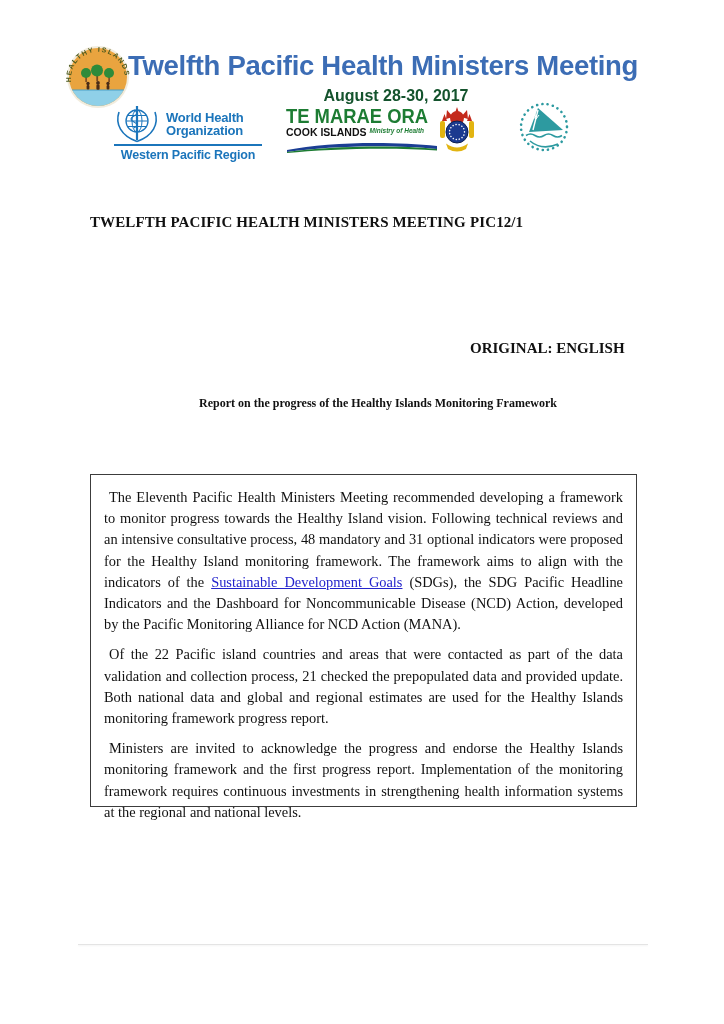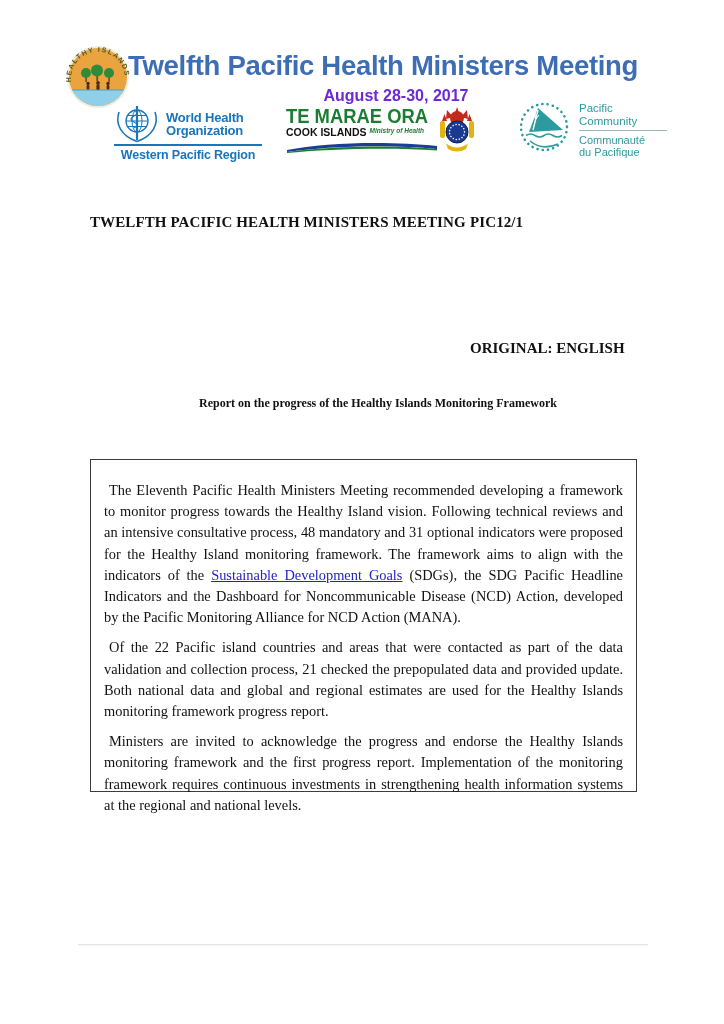--- a/index.html
+++ b/index.html
@@ -14,21 +14,21 @@
   
   .hi-logo{position:absolute;left:66px;top:45px;width:64px;height:64px;}
   .banner-title{
     position:absolute;left:128px;top:50px;width:540px;
     font-family:"Liberation Sans", sans-serif;font-weight:700;
     font-size:27.5px;color:#3c6db5;white-space:nowrap;letter-spacing:-0.3px;
   }
   .banner-dates{
     position:absolute;left:128px;top:87px;width:536px;text-align:center;
     font-family:"Liberation Sans", sans-serif;font-weight:700;
-    font-size:16px;color:#6d28d9;
+    font-size:16px;color:#14532d;
   }
   
   .who{position:absolute;left:114px;top:104px;width:148px;font-family:"Liberation Sans", sans-serif;}
   .who-top{display:flex;align-items:center;gap:6px;}
   .who-emblem{width:46px;height:40px;flex:none;}
   .who-name{color:#1b75bb;font-weight:700;font-size:13px;line-height:13.5px;letter-spacing:-0.2px;}
   .who-rule{border-top:2px solid #1b75bb;margin:0 0 2px;}
   .who-region{color:#1b75bb;font-weight:700;font-size:12.5px;text-align:center;letter-spacing:-0.2px;}
   
   .tmo{position:absolute;left:286px;top:106px;width:190px;height:58px;font-family:"Liberation Sans", sans-serif;}
@@ -48,22 +48,22 @@
   
   .docref{position:absolute;left:90px;top:214px;width:547px;font-weight:700;font-size:15px;letter-spacing:0.1px;}
   .ref-row{position:relative;height:19px;}
   .row1{margin-bottom:18px;}
   .row2{margin-bottom:3px;}
   .ref-right{position:absolute;left:380px;top:0;}
   .ref-original{position:absolute;left:470px;top:340px;font-weight:700;font-size:15px;}
   
   .report-title{position:absolute;left:0;top:396px;width:724px;margin:0;text-align:center;font-size:12px;font-weight:700;padding-left:16px;}
   .summary-box{
-    position:absolute;left:90px;top:459px;width:547px;height:333px;
-    box-sizing:border-box;border:1.4px solid #3c3c3c;padding:20px 13px 0;
+    position:absolute;left:90px;top:474px;width:547px;height:333px;
+    box-sizing:border-box;border:1.4px solid #3c3c3c;padding:12px 13px 0;
   }
   .summary-box p{margin:0 0 9px;font-size:14.4px;line-height:21.2px;text-align:justify;text-indent:5px;}
   .sdg-link{color:#2323cc;text-decoration:underline;cursor:pointer;}
   .footer-divider{position:absolute;left:78px;top:944px;width:570px;height:1px;background:#e4e4e4;box-shadow:0 1px 2px rgba(0,0,0,0.06);}
 </style>
 </head>
 <body>
 
 <div>
 
@@ -152,31 +152,20 @@
 
   <div class="spc">
     <svg class="spc-mark" viewBox="0 0 54 62" xmlns="http://www.w3.org/2000/svg">
       <circle cx="26" cy="28" r="23" fill="none" stroke="#2d9aa0" stroke-width="2.6" stroke-dasharray="0.1 5.2" stroke-linecap="round"></circle>
       <polygon points="20,9 45,31 11,33" fill="#2d9aa0"></polygon>
       <path d="M20,11 L15,31" stroke="#ffffff" stroke-width="1.4" fill="none"></path>
       <path d="M18,20 l-4,-3 M18,20 l-1,-5 M18,20 l3,-4" stroke="#ffffff" stroke-width="1" fill="none"></path>
       <path d="M8,36.5 q4.5,-3 9,0 t9,0 t9,0 t9,0" fill="none" stroke="#2d9aa0" stroke-width="1.6"></path>
       <path d="M12,42 q12,10 28,3" fill="none" stroke="#2d9aa0" stroke-width="1.6"></path>
     </svg>
-    <div class="spc-text">
-      <div class="spc-en">
-        <div>Pacific</div>
-        <div>Community</div>
-      </div>
-      <div class="spc-divider"></div>
-      <div class="spc-fr">
-        <div>Communauté</div>
-        <div>du Pacifique</div>
-      </div>
-    </div>
   </div>
 
   <section class="docref">
     <div class="ref-row row1">
       <span>TWELFTH PACIFIC HEALTH MINISTERS MEETING</span>
       <span class="ref-right">PIC12/1</span>
     </div>
   </section>
   <div class="ref-original">ORIGINAL: ENGLISH</div>
 

